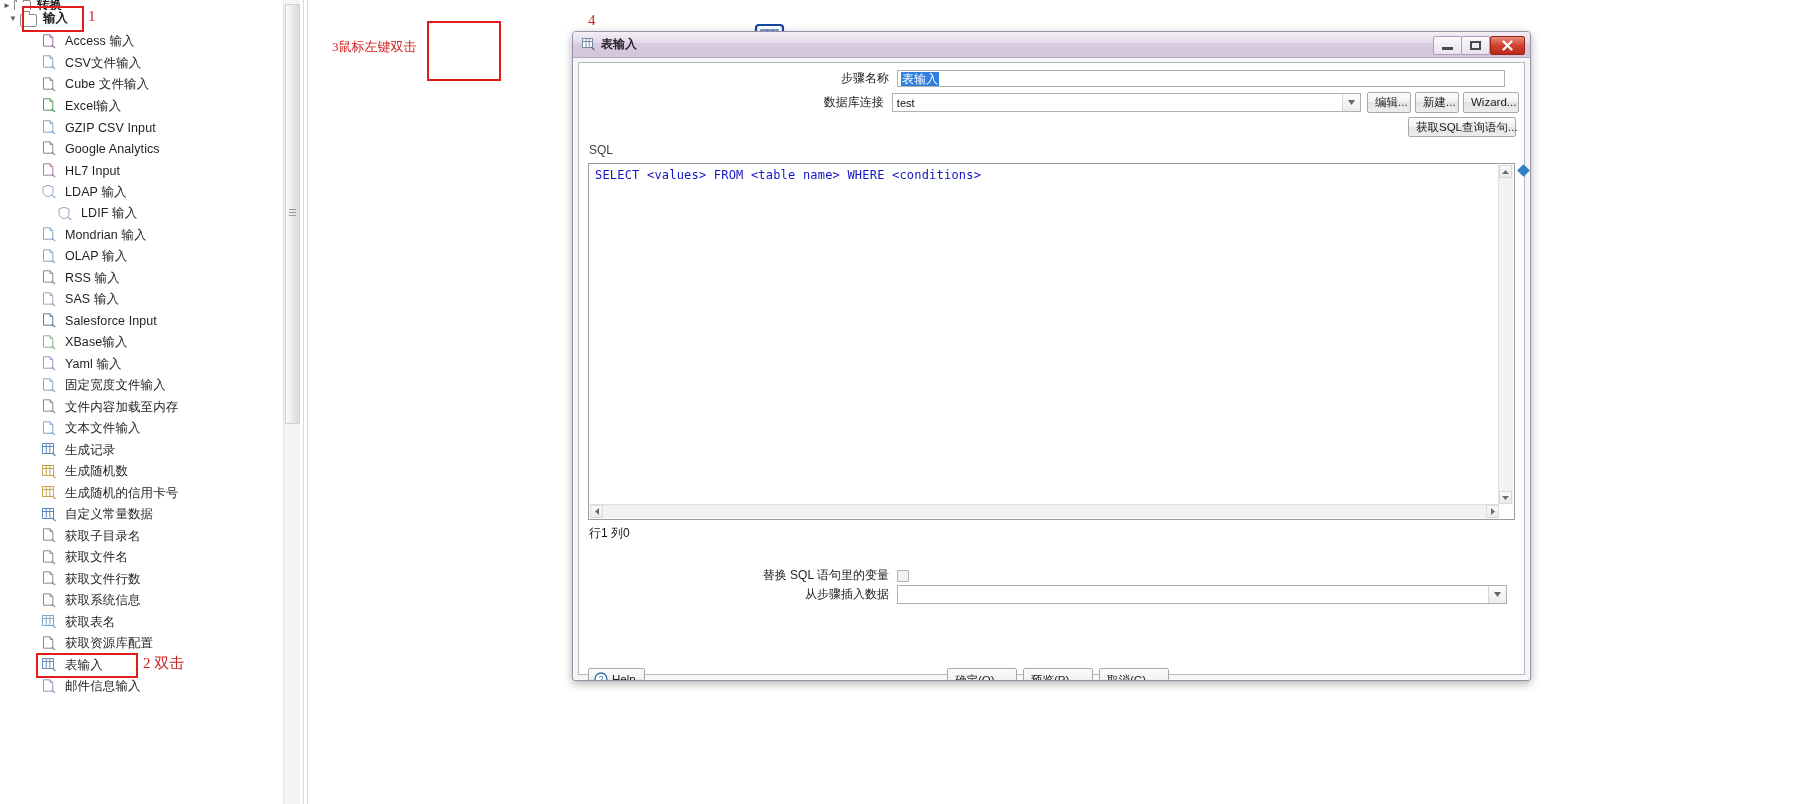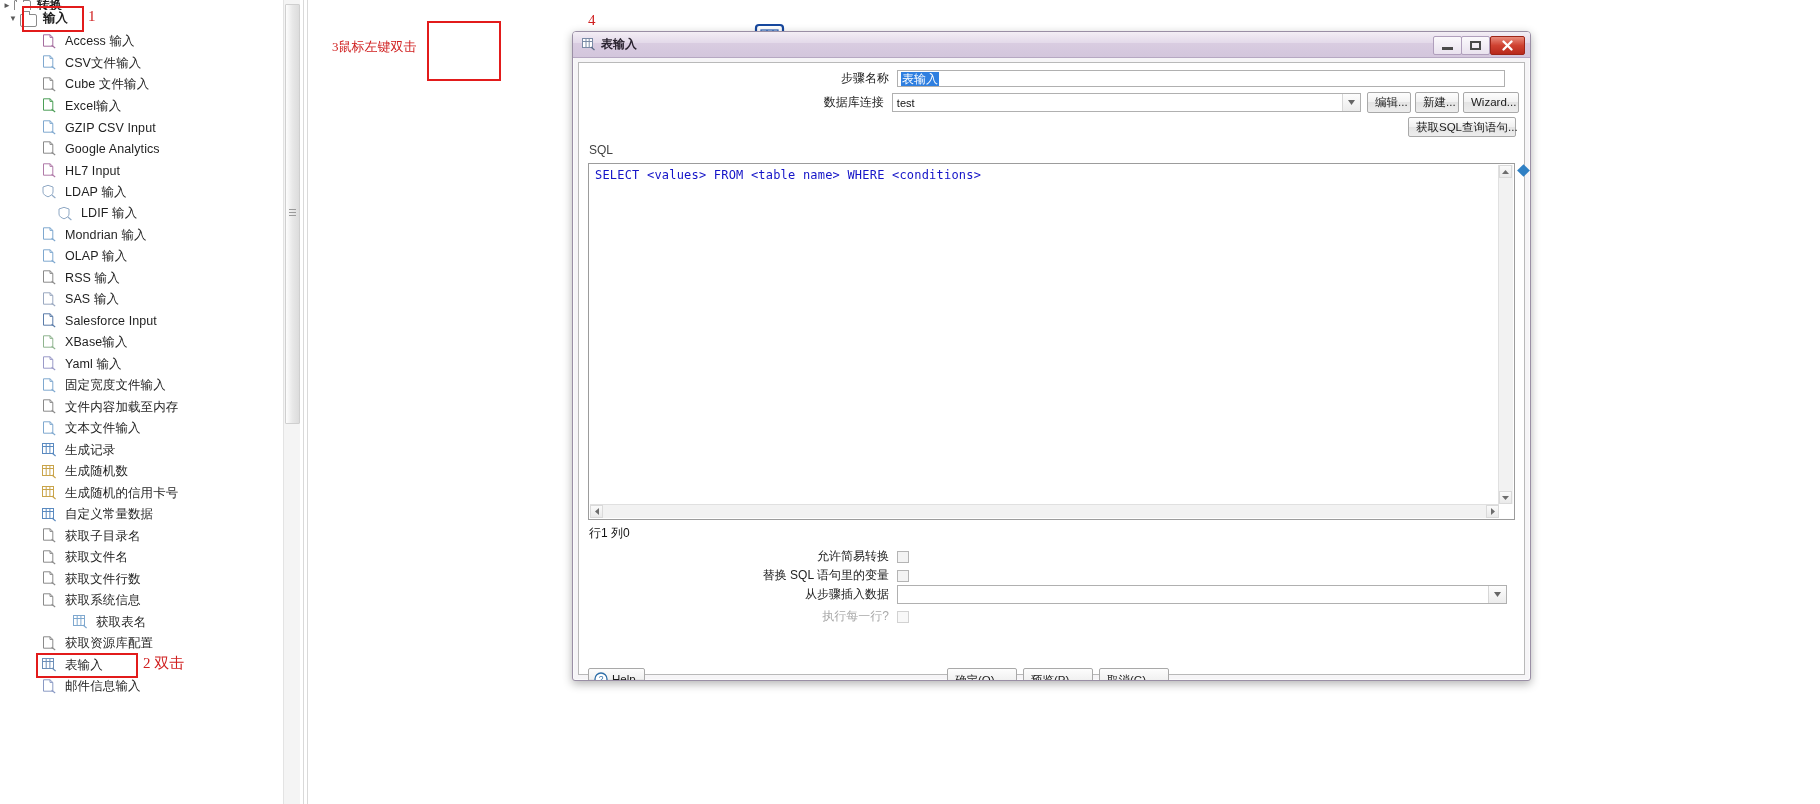--- a/index.html
+++ b/index.html
@@ -512,21 +512,21 @@
         <span class="tw-indent"></span>
         <span class="tw-icon">
           <svg width="15" height="15" viewBox="0 0 15 15">
             <path d="M1.5 0.8 H8 L10.8 3.4 V12.2 H1.5 Z" fill="#fff" stroke="#8a8a8a" stroke-width="1"></path>
             <path d="M8 0.8 V3.4 H10.8" fill="none" stroke="#8a8a8a" stroke-width="1"></path>
             <path d="M9.6 11.2 L13.2 14" stroke="#8a8a8a" stroke-width="1.1" fill="none"></path>
           </svg>
         </span>
         <span class="tw-label">获取系统信息</span>
       </div>
-      <div class="tree-row" style="position: absolute; left: 0px; top: 611.5px; margin-left: 31px;">
+      <div class="tree-row" style="position: absolute; left: 0px; top: 611.5px;">
         <span class="tw-indent"></span>
         <span class="tw-icon">
           <svg width="15" height="15" viewBox="0 0 15 15">
             <rect x="0.5" y="1.5" width="11" height="10" fill="#fff" stroke="#7fa8cf" stroke-width="1"></rect>
             <line x1="0.5" y1="4.5" x2="11.5" y2="4.5" stroke="#7fa8cf"></line>
             <line x1="4.2" y1="1.5" x2="4.2" y2="11.5" stroke="#7fa8cf"></line>
             <line x1="7.9" y1="1.5" x2="7.9" y2="11.5" stroke="#7fa8cf"></line>
             <path d="M10 11 L13.6 14" stroke="#7fa8cf" stroke-width="1.1" fill="none"></path>
           </svg>
         </span>
@@ -691,46 +691,38 @@
           <svg width="4" height="7" viewBox="0 0 4 7">
               <path d="M0 0 L4 3.5 L0 7 Z" fill="#6d6d6d"></path>
             </svg>
         </span>
       </div>
     </div>
     <span class="diamond" style="left:940px;top:103px;"></span>
 
     <span id="rowcol">行1 列0</span>
 
-    <div class="form-row" style="left:0;top:485px;width:940px;">
-      <span class="flabel" style="width:310px;">允许简易转换</span>
-      <span class="chk" style="margin-left:8px;"></span>
-    </div>
 
     <div class="form-row" style="left:0;top:504px;width:940px;">
       <span class="flabel" style="width:310px;">替换 SQL 语句里的变量</span>
       <span class="chk" style="margin-left:8px;"></span>
     </div>
 
     <div class="form-row" style="left:0;top:522px;width:940px;">
       <span class="flabel" style="width:310px;">从步骤插入数据</span>
       <span class="combo" style="width:610px;margin-left:8px;">
         <span class="ctext"></span>
         <span class="carrow">
           <svg width="7" height="5" viewBox="0 0 7 5">
               <path d="M0 0 L7 0 L3.5 5 Z" fill="#666"></path>
             </svg>
         </span>
       </span>
     </div>
 
-    <div class="form-row" style="left:0;top:545px;width:940px;">
-      <span class="flabel dim" style="width:310px;">执行每一行?</span>
-      <span class="chk dim" style="margin-left:8px;"></span>
-    </div>
 
 
     <div id="help-btn" class="btn">
       <span class="hicon">
         <svg width="14" height="14" viewBox="0 0 14 14">
           <circle cx="7" cy="7" r="6" fill="#ffffff" stroke="#2f6fa8" stroke-width="1.3"></circle>
           <text x="7" y="10.4" font-size="8.5" text-anchor="middle" fill="#2f6fa8" font-family="Liberation Sans, sans-serif">?</text>
         </svg>
       </span>
       <span>Help</span>

